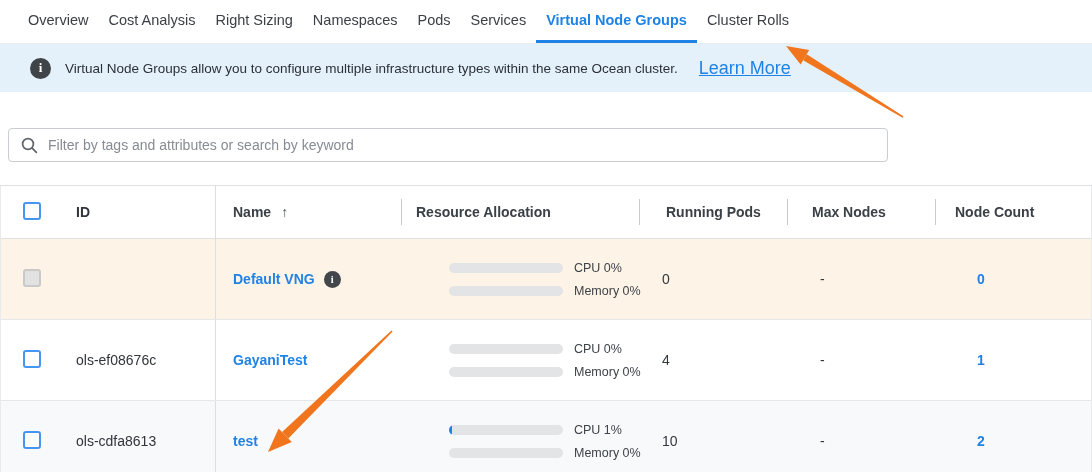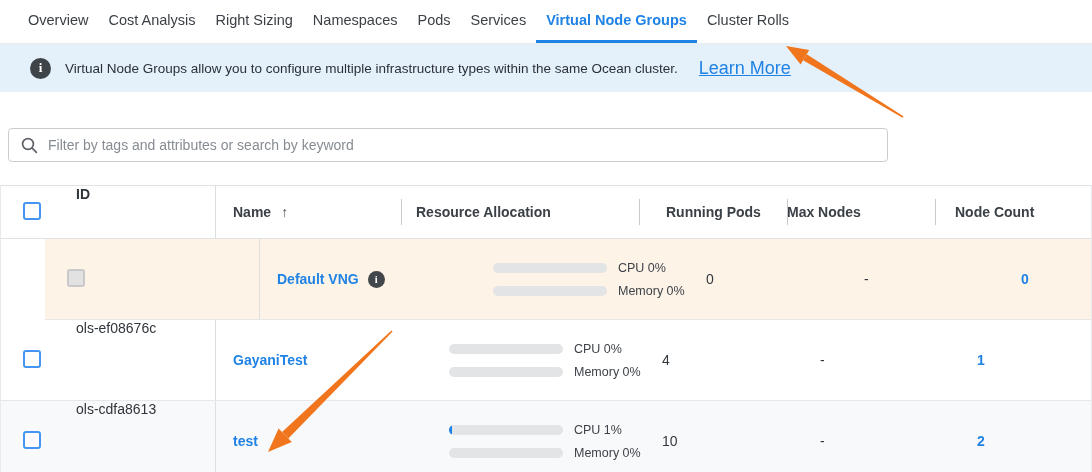--- a/index.html
+++ b/index.html
@@ -125,30 +125,30 @@
     font-weight: 600;
     font-size: 14px;
     color: #3a4046;
   }
   .trow {
     height: 81px;
     border-bottom: 1px solid var(--border-light);
     font-size: 14px;
     background: #fff;
   }
-  .trow.highlight-cream { background: var(--cream); margin-left: 44px; }
+  .trow.highlight-cream { background: var(--cream); }
   .trow.highlight-hover { background: var(--hover-row); }
 
   .cell-check { padding-left: 22px; }
-  .cell-id { padding-left: 19px; align-self: stretch; display: flex; border-right: 1px solid var(--border-col); color: #30353b; }
+  .cell-id { padding-left: 19px; align-self: stretch; display: flex; align-items: center; border-right: 1px solid var(--border-col); color: #30353b; }
   .thead-row .cell-id { border-right: 1px solid var(--border-col); }
   .cell-name { padding-left: 17px; display: flex; align-items: center; }
   .cell-resource { padding-left: 15px; position: relative; align-self: stretch; display: flex; align-items: center; }
   .cell-pods { padding-left: 27px; position: relative; align-self: stretch; display: flex; align-items: center; }
-  .cell-max { position: relative; align-self: stretch; display: flex; align-items: center; }
+  .cell-max { padding-left: 25px; position: relative; align-self: stretch; display: flex; align-items: center; }
   .cell-count { padding-left: 20px; position: relative; align-self: stretch; display: flex; align-items: center; }
   .trow .cell-pods { padding-left: 23px; }
   .trow .cell-max { padding-left: 33px; }
   .trow .cell-count { padding-left: 42px; }
 
   .thead-row .cell-resource::before,
   .thead-row .cell-pods::before,
   .thead-row .cell-max::before,
   .thead-row .cell-count::before {
     content: "";

